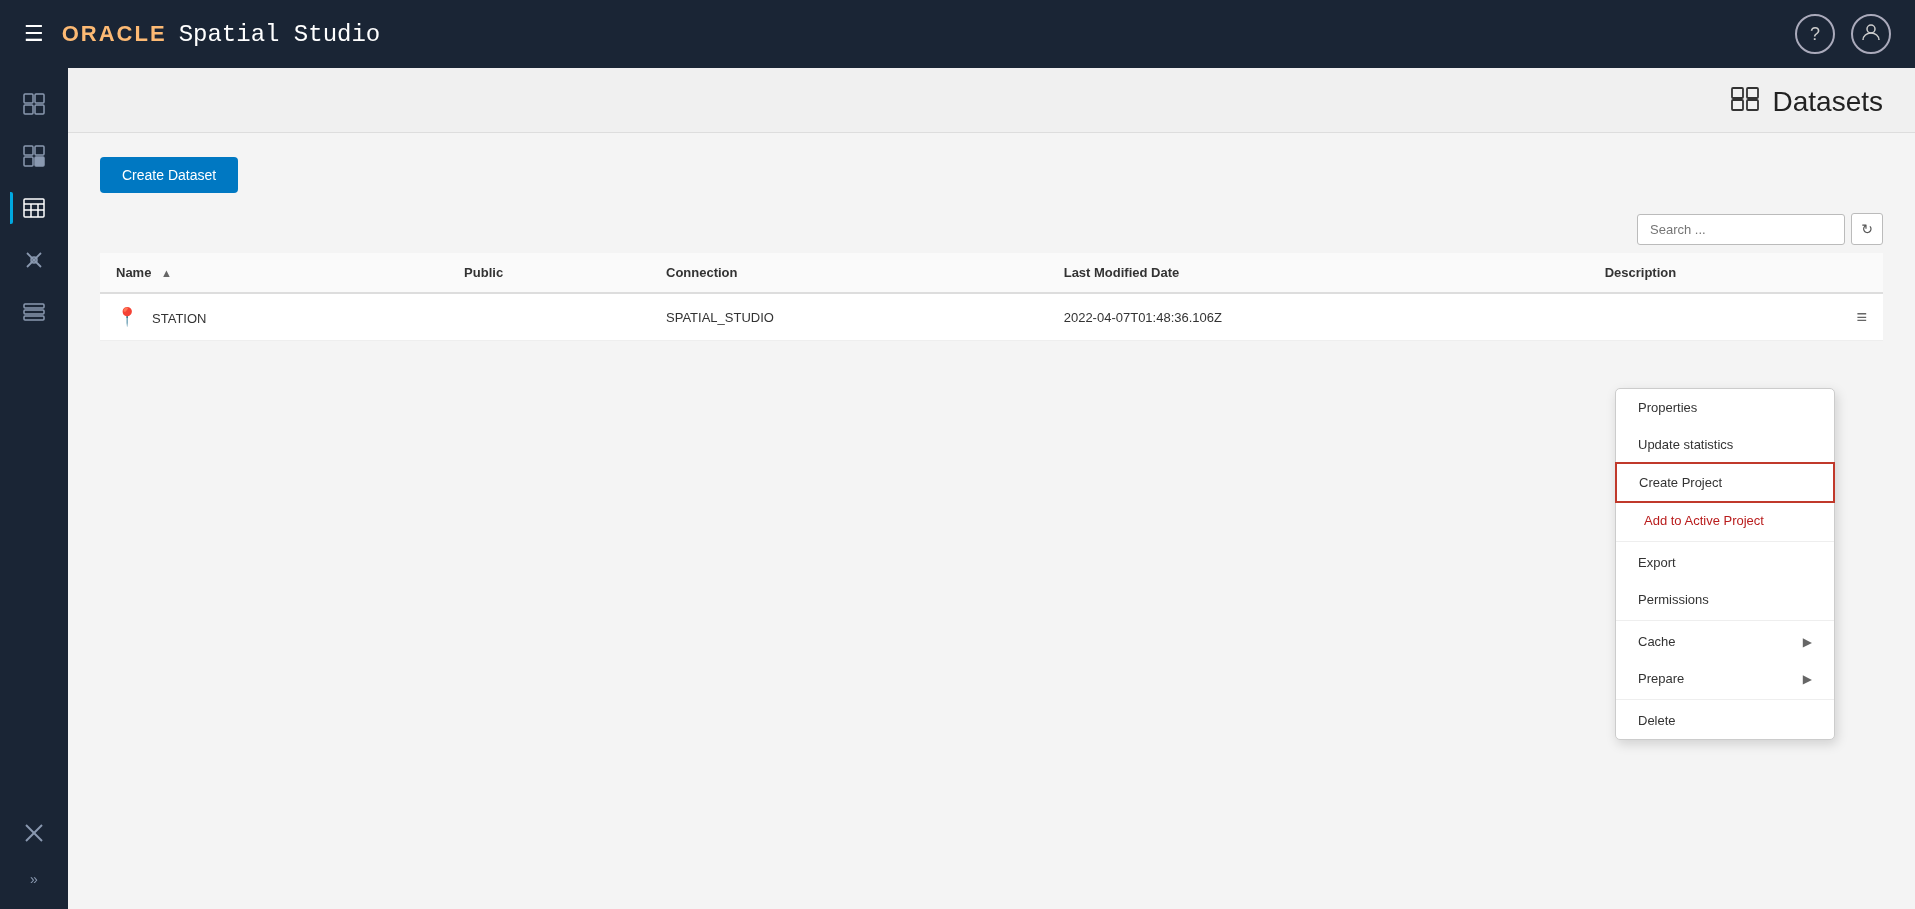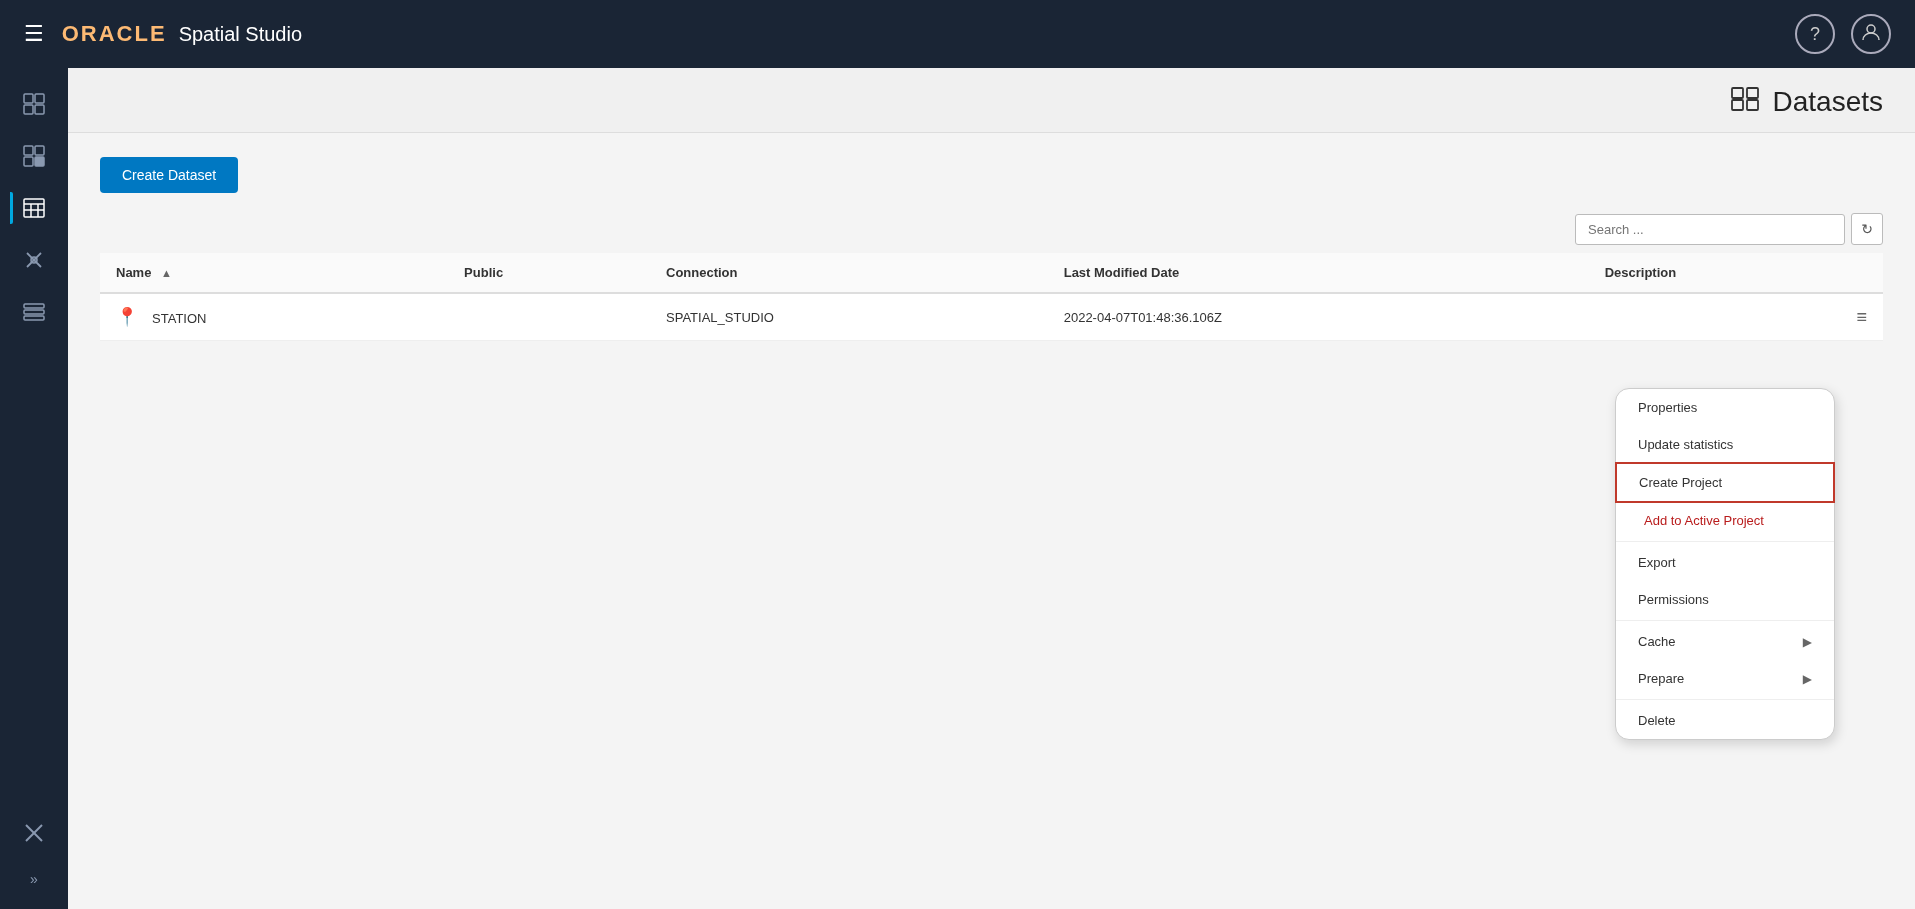--- a/index.html
+++ b/index.html
@@ -27,23 +27,24 @@
     }
     .topnav-logo-oracle {
       color: #fdba74;
       font-weight: 700;
       font-size: 22px;
       letter-spacing: 2px;
       font-family: 'Segoe UI', Arial, sans-serif;
     }
     .topnav-logo-spatial {
       color: #fff;
-      font-size: 20px;
+      font-size: 24px;
       font-weight: 300;
       margin-left: 4px;
+      font-family: Liberation Mono, monospace;
     }
     .topnav-right {
       margin-left: auto;
       display: flex;
       align-items: center;
       gap: 16px;
     }
     .topnav-icon-btn {
       width: 40px;
       height: 40px;
@@ -163,21 +164,21 @@
       display: flex;
       justify-content: flex-end;
       align-items: center;
       margin-top: 20px;
       gap: 6px;
     }
     .search-input {
       border: 1px solid #bbb;
       padding: 7px 12px;
       font-size: 13px;
-      width: 270px;
+      width: 208px;
       background: #fff;
       border-radius: 3px;
       outline: none;
       color: #4c1d95;
     }
     .search-refresh-btn {
       width: 32px;
       height: 32px;
       border: 1px solid #bbb;
       background: #fff;
@@ -224,21 +225,21 @@
     
     .context-menu {
       position: absolute;
       right: 80px;
       top: 320px;
       background: #fff;
       border: 1px solid #ccc;
       box-shadow: 2px 4px 12px rgba(0,0,0,0.15);
       min-width: 220px;
       z-index: 100;
-      border-radius: 14px;
+      border-radius: 5px;
     }
     .context-menu-item {
       padding: 11px 22px;
       font-size: 13px;
       color: #333;
       cursor: pointer;
       display: flex;
       align-items: center;
       justify-content: space-between;
     }

